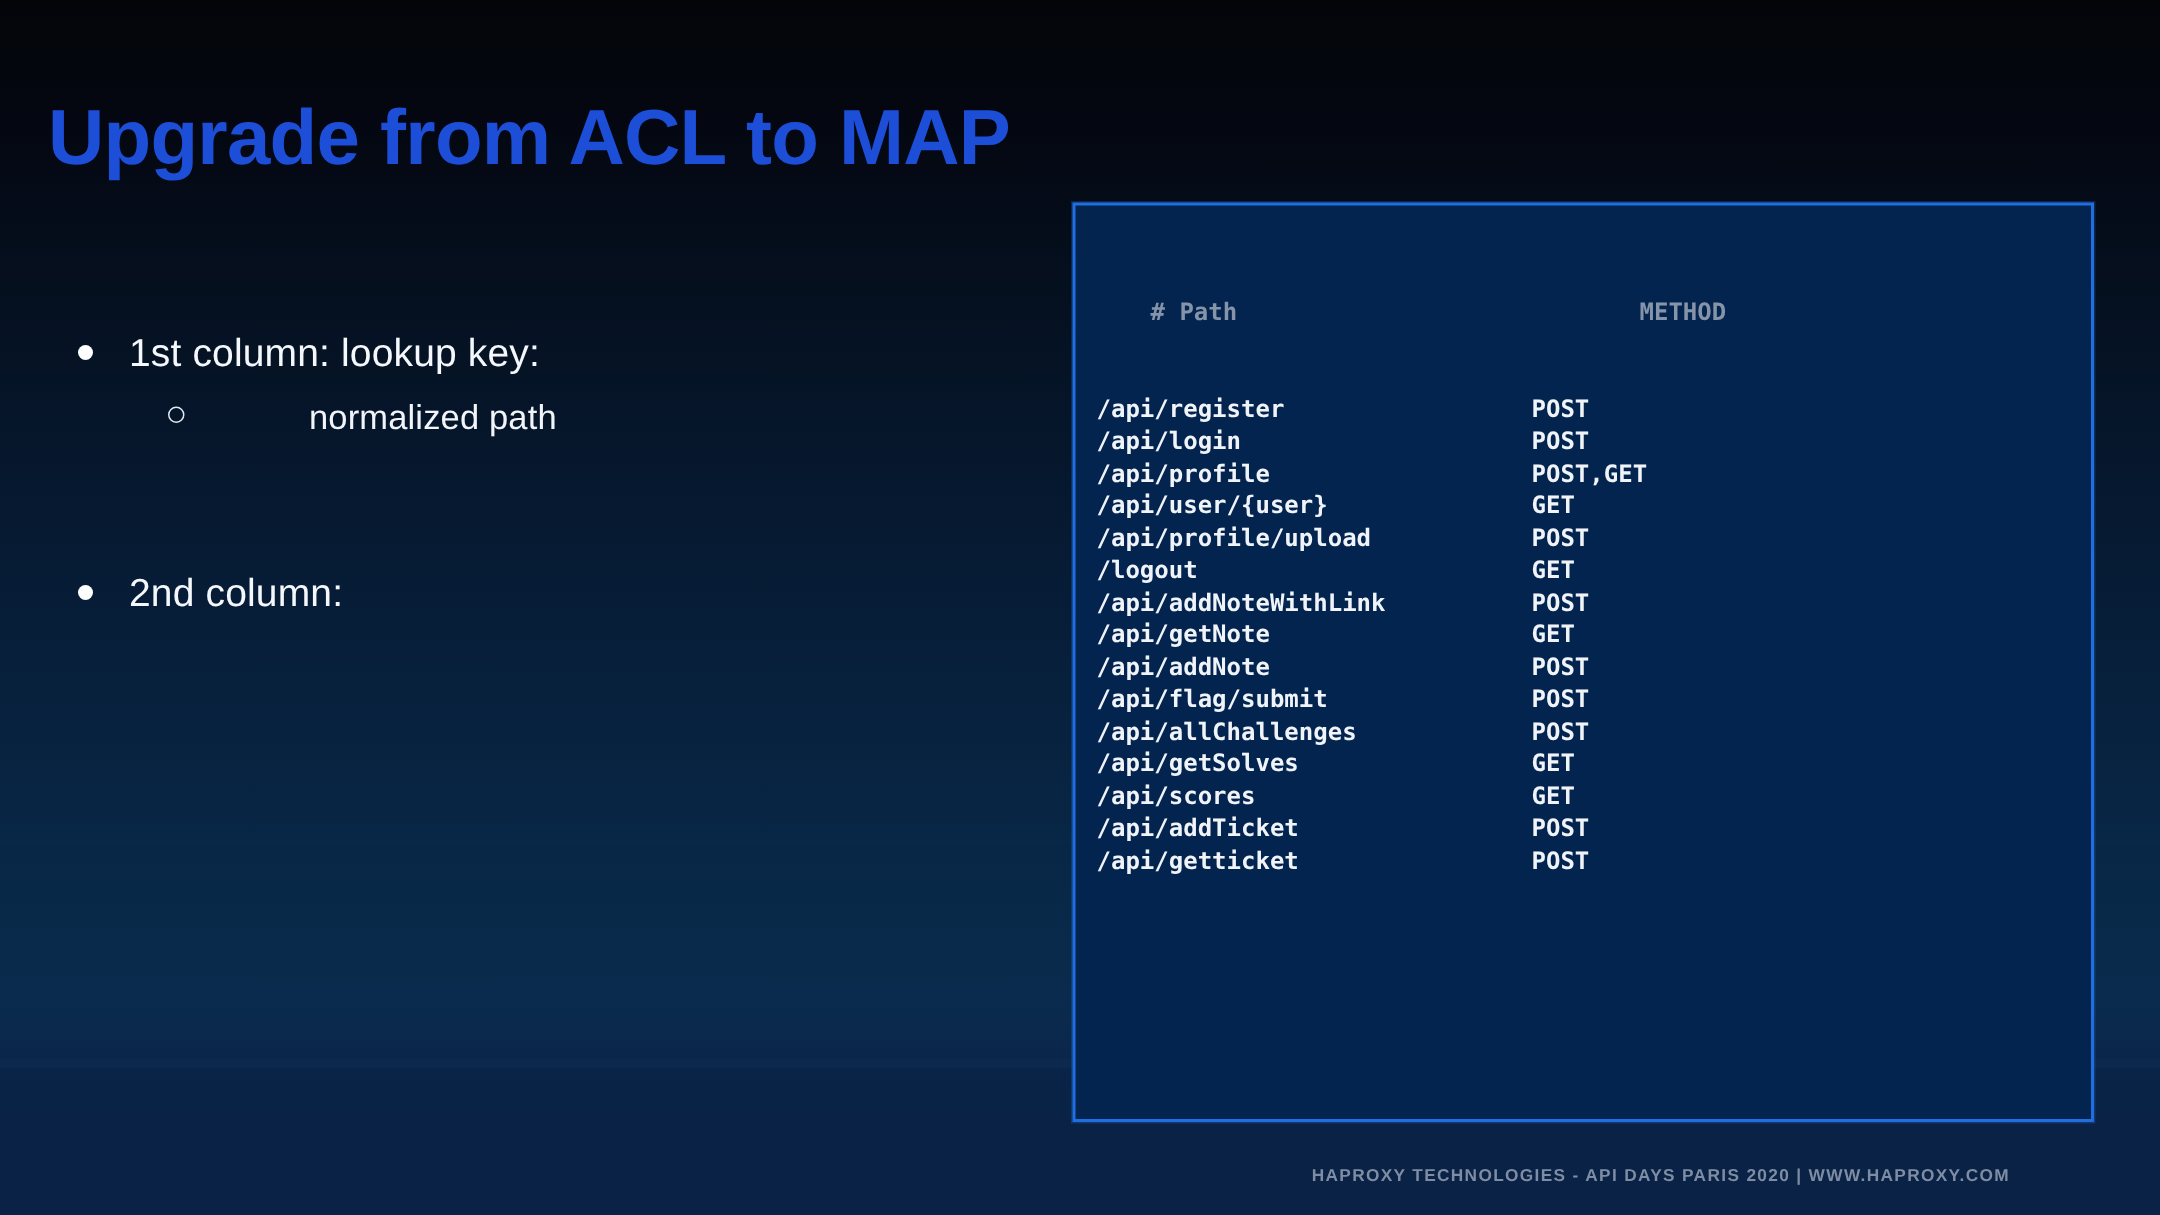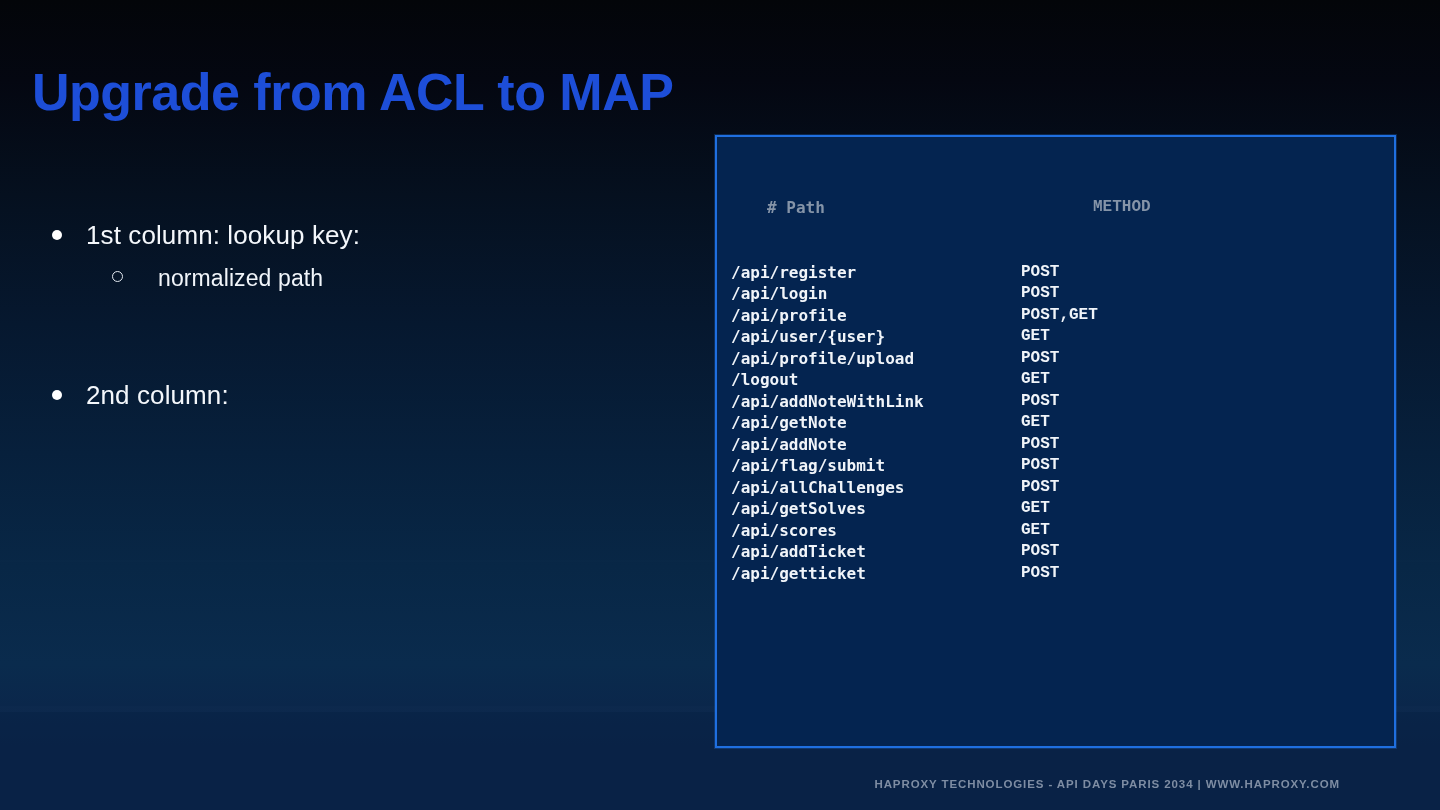--- a/index.html
+++ b/index.html
@@ -50,21 +50,21 @@
     position:absolute;
     left:40px; top:218px;
     width:640px;
     text-align:right;
   }
   .bullet-l1 {
     display:flex;
     align-items:baseline;
     margin-top:0;
   }
-  .bullet-l1 + .bullet-l2 { margin-top:10px; }
+  .bullet-l1 + .bullet-l2 { margin-top:10px;gap:48px; }
   .bullet-group + .bullet-group { margin-top:84px; }
   .marker-disc {
     flex:0 0 auto;
     width:46px;
     display:flex;
     justify-content:flex-start;
     align-items:center;
     padding-left:12px;
   }
   .marker-disc::before {
@@ -133,21 +133,20 @@
     display:flex;
     height:21.5px;
   }
   .code-row .c-path {
     flex:0 0 290px;
     color:#f0f4f9;
   }
   .code-row .c-method {
     flex:0 0 auto;
     color:#f0f4f9;
-    font-family:Liberation Mono, monospace;
   }
   .code-row.header .c-path,
   .code-row.header .c-method {
     color:#8594a8;
     margin-left:36px;
   }
 
   
   .footer {
     position:absolute;
@@ -193,13 +192,13 @@
 
 <div class="code-panel">
   <div class="code-rows" id="code-rows">
     <div class="code-row header">
       <span class="c-path"># Path</span>
       <span class="c-method">METHOD</span>
     </div>
   <div class="code-row"><span class="c-path">/api/register</span><span class="c-method">POST</span></div><div class="code-row"><span class="c-path">/api/login</span><span class="c-method">POST</span></div><div class="code-row"><span class="c-path">/api/profile</span><span class="c-method">POST,GET</span></div><div class="code-row"><span class="c-path">/api/user/{user}</span><span class="c-method">GET</span></div><div class="code-row"><span class="c-path">/api/profile/upload</span><span class="c-method">POST</span></div><div class="code-row"><span class="c-path">/logout</span><span class="c-method">GET</span></div><div class="code-row"><span class="c-path">/api/addNoteWithLink</span><span class="c-method">POST</span></div><div class="code-row"><span class="c-path">/api/getNote</span><span class="c-method">GET</span></div><div class="code-row"><span class="c-path">/api/addNote</span><span class="c-method">POST</span></div><div class="code-row"><span class="c-path">/api/flag/submit</span><span class="c-method">POST</span></div><div class="code-row"><span class="c-path">/api/allChallenges</span><span class="c-method">POST</span></div><div class="code-row"><span class="c-path">/api/getSolves</span><span class="c-method">GET</span></div><div class="code-row"><span class="c-path">/api/scores</span><span class="c-method">GET</span></div><div class="code-row"><span class="c-path">/api/addTicket</span><span class="c-method">POST</span></div><div class="code-row"><span class="c-path">/api/getticket</span><span class="c-method">POST</span></div></div>
 </div>
 
-<div class="footer">HAPROXY TECHNOLOGIES - API DAYS PARIS 2034  |  WWW.HAPROXY.COM</div>
+<div class="footer">HAPROXY TECHNOLOGIES - API DAYS PARIS 2020  |  WWW.HAPROXY.COM</div>
 
 </body></html>

